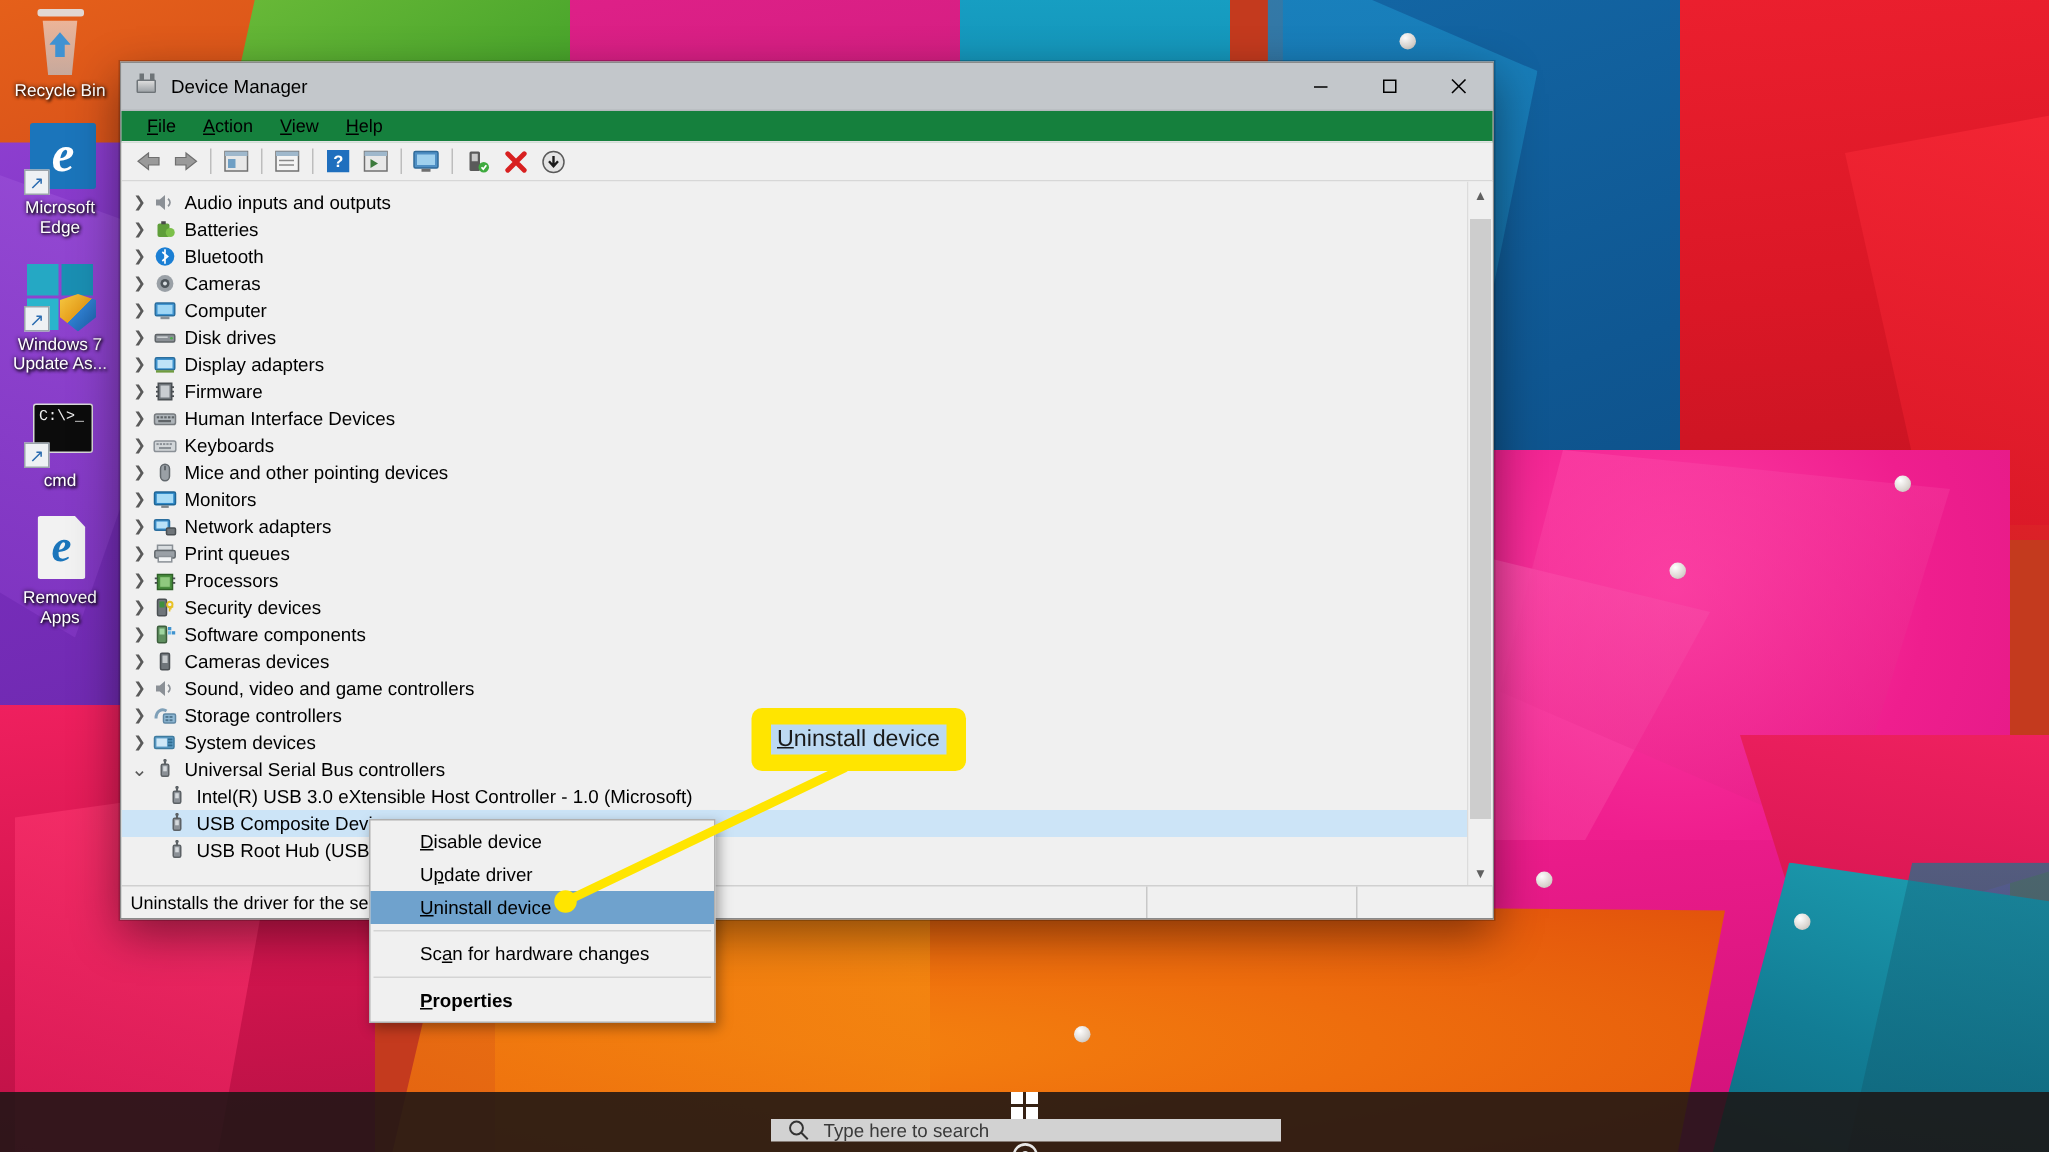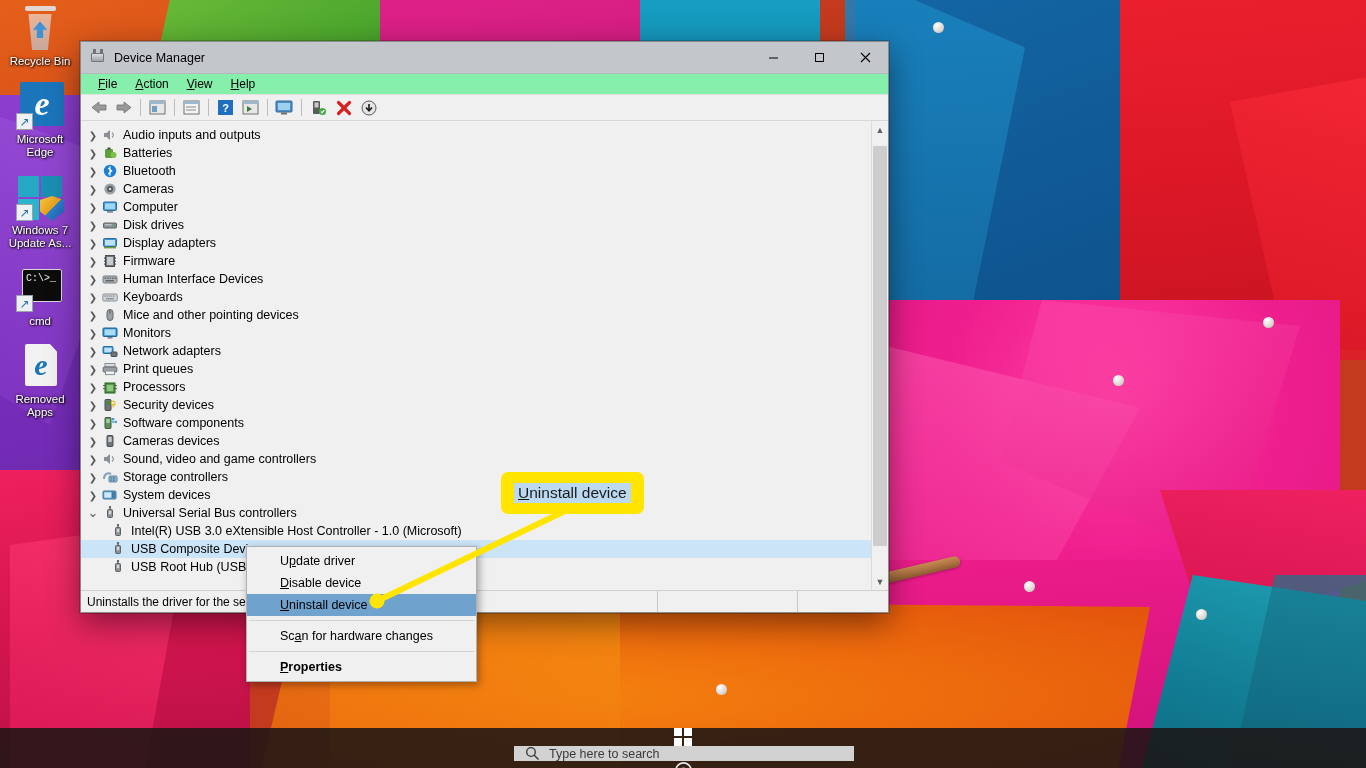--- a/index.html
+++ b/index.html
@@ -220,21 +220,21 @@
   .shortcut {
     position: absolute; left: 0; bottom: 0; width: 17px; height: 17px;
     background: #eef1f4; border: 1px solid #9aa3ab;
     display: flex; align-items: center; justify-content: center;
     font-size: 12px; color: #2b6cb0; line-height: 1;
   }
 
   
   #dm-window {
     position: absolute; left: 80px; top: 41px;
-    width: 809px; height: 572px;
+    width: 916px; height: 572px;
     background: #f0f0f0;
     border: 1px solid #8a8a8a;
     box-shadow: 0 0 0 1px rgba(0,0,0,.18), 0 10px 30px rgba(0,0,0,.45);
     display: flex; flex-direction: column;
   }
   .titlebar {
     height: 32px; background: #c3c7cb;
     display: flex; align-items: center; flex: 0 0 auto;
     border-bottom: 1px solid #b4b8bc;
   }
@@ -258,21 +258,21 @@
     font-size: 12.5px; color: #000; flex: 1 1 auto;
   }
   .wbtn {
     width: 46px; height: 31px; display: flex; align-items: center;
     justify-content: center; flex: 0 0 auto; color: #000;
   }
   .wbtn svg { display: block; }
 
   .menubar {
     height: 21px; display: flex; align-items: center;
-    padding-left: 8px; background: #86efac; flex: 0 0 auto;
+    padding-left: 8px; background: #15803d; flex: 0 0 auto;
     border-bottom: 1px solid #e2e2e2;
   }
   .menubar .mi {
     font-size: 12px; color: #000; padding: 2px 9px; line-height: 14px;
   }
   .menubar .mi u { text-decoration: underline; }
 
   .toolbar {
     height: 26px; background: #f0f0f0; display: flex; align-items: center;
     padding-left: 5px; flex: 0 0 auto; border-bottom: 1px solid #d7d7d7;
@@ -919,24 +919,24 @@
 
     <div class="statusbar">
       <div class="sb-seg main">Uninstalls the driver for the sele</div>
       <div class="sb-seg s2"></div>
       <div class="sb-seg s3"></div>
     </div>
   </div>
 
   <div id="ctxmenu">
       <div class="cmi">
+        <span><u>D</u>isable device</span>
+      </div>
+      <div class="cmi">
         <span>U<u>p</u>date driver</span>
-      </div>
-      <div class="cmi">
-        <span><u>D</u>isable device</span>
       </div>
       <div class="cmi hl">
         <span><u>U</u>ninstall device</span>
       </div>
       <div class="csep"></div>
       <div class="cmi">
         <span>Sc<u>a</u>n for hardware changes</span>
       </div>
       <div class="csep"></div>
       <div class="cmi bold">

